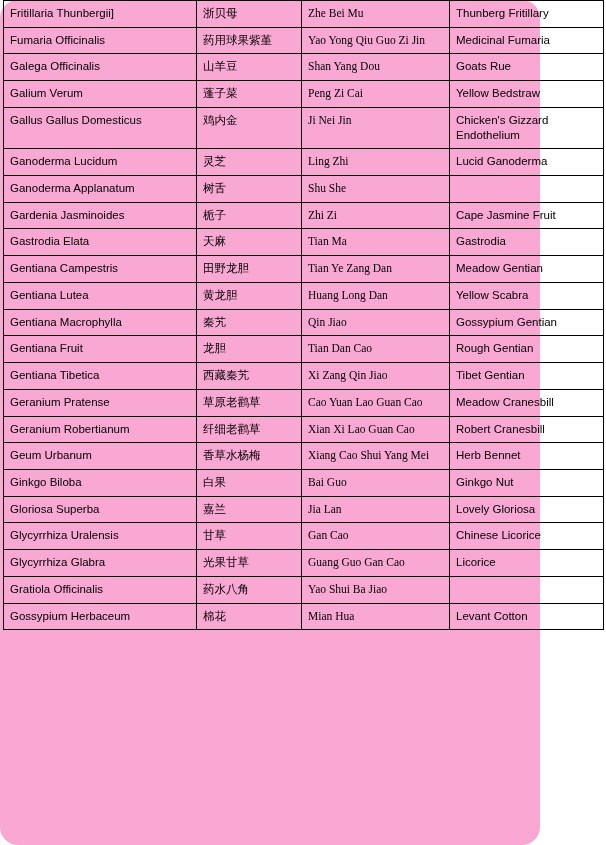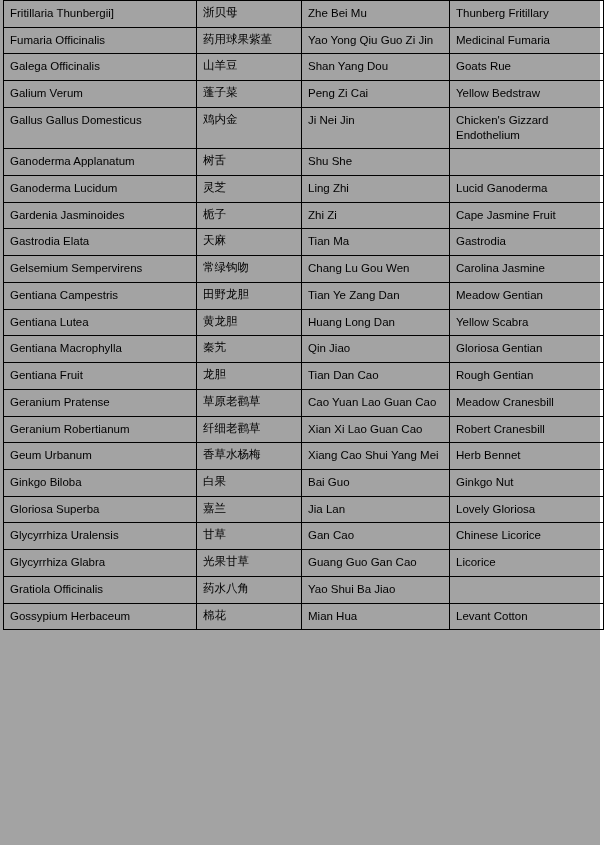--- a/index.html
+++ b/index.html
@@ -8,24 +8,25 @@
     background: #ffffff;
   }
   body {
     width: 606px;
     height: 845px;
     font-family: "Liberation Sans", sans-serif;
     color: #000000;
     overflow: hidden;
   }
   .sheet {
-    width: 600px;
+    width: 540px;
     height: 845px;
     box-sizing: border-box;
-    background: #a3a3a3;
+    background: #f9a8d4;
+    border-radius: 18px;
   }
   table.herb-table {
     border-collapse: collapse;
     width: 600px;
     margin: 0 3px;
     table-layout: fixed;
   }
   table.herb-table td {
     border: 1px solid #000000;
     vertical-align: top;
@@ -33,22 +34,22 @@
     font-size: 11.5px;
     line-height: 1.28;
     word-wrap: break-word;
   }
   col.c-latin   { width: 193px; }
   col.c-hanzi   { width: 105px; }
   col.c-pinyin  { width: 148px; }
   col.c-english { width: 154px; }
 
   .cell-latin   { font-size: 11.7px; }
-  .cell-hanzi   { font-size: 12.2px; font-family: Liberation Mono, monospace; }
-  .cell-pinyin  { font-size: 11.7px; }
+  .cell-hanzi   { font-size: 12.2px; font-family: Liberation Serif, serif; }
+  .cell-pinyin  { font-size: 11.7px; font-family: Liberation Serif, serif; }
   .cell-english { font-size: 11.7px; }
 </style>
 </head>
 <body>
 
 <div class="sheet">
   <table class="herb-table">
     <colgroup>
       <col class="c-latin">
       <col class="c-hanzi">
@@ -80,72 +81,72 @@
           <td class="cell-pinyin">Peng Zi Cai</td>
           <td class="cell-english">Yellow Bedstraw</td>
         </tr>
         <tr>
           <td class="cell-latin">Gallus Gallus Domesticus</td>
           <td class="cell-hanzi">鸡内金</td>
           <td class="cell-pinyin">Ji Nei Jin</td>
           <td class="cell-english">Chicken's Gizzard Endothelium</td>
         </tr>
         <tr>
+          <td class="cell-latin">Ganoderma Lucidum</td>
+          <td class="cell-hanzi">灵芝</td>
+          <td class="cell-pinyin">Ling Zhi</td>
+          <td class="cell-english">Lucid Ganoderma</td>
+        </tr>
+        <tr>
           <td class="cell-latin">Ganoderma Applanatum</td>
           <td class="cell-hanzi">树舌</td>
           <td class="cell-pinyin">Shu She</td>
           <td class="cell-english"></td>
         </tr>
         <tr>
-          <td class="cell-latin">Ganoderma Lucidum</td>
-          <td class="cell-hanzi">灵芝</td>
-          <td class="cell-pinyin">Ling Zhi</td>
-          <td class="cell-english">Lucid Ganoderma</td>
-        </tr>
-        <tr>
           <td class="cell-latin">Gardenia Jasminoides</td>
           <td class="cell-hanzi">栀子</td>
           <td class="cell-pinyin">Zhi Zi</td>
           <td class="cell-english">Cape Jasmine Fruit</td>
         </tr>
         <tr>
           <td class="cell-latin">Gastrodia Elata</td>
           <td class="cell-hanzi">天麻</td>
           <td class="cell-pinyin">Tian Ma</td>
           <td class="cell-english">Gastrodia</td>
         </tr>
         <tr>
-          <td class="cell-latin">Gelsemium Sempervirens</td>
-          <td class="cell-hanzi">常绿钩吻</td>
-          <td class="cell-pinyin">Chang Lu Gou Wen</td>
-          <td class="cell-english">Carolina Jasmine</td>
-        </tr>
-        <tr>
           <td class="cell-latin">Gentiana Campestris</td>
           <td class="cell-hanzi">田野龙胆</td>
           <td class="cell-pinyin">Tian Ye Zang Dan</td>
           <td class="cell-english">Meadow Gentian</td>
         </tr>
         <tr>
           <td class="cell-latin">Gentiana Lutea</td>
           <td class="cell-hanzi">黄龙胆</td>
           <td class="cell-pinyin">Huang Long Dan</td>
           <td class="cell-english">Yellow Scabra</td>
         </tr>
         <tr>
           <td class="cell-latin">Gentiana Macrophylla</td>
           <td class="cell-hanzi">秦艽</td>
           <td class="cell-pinyin">Qin Jiao</td>
-          <td class="cell-english">Gloriosa Gentian</td>
+          <td class="cell-english">Gossypium Gentian</td>
         </tr>
         <tr>
           <td class="cell-latin">Gentiana Fruit</td>
           <td class="cell-hanzi">龙胆</td>
           <td class="cell-pinyin">Tian Dan Cao</td>
           <td class="cell-english">Rough Gentian</td>
+        </tr>
+        <tr>
+          <td class="cell-latin">Gentiana Tibetica</td>
+          <td class="cell-hanzi">西藏秦艽</td>
+          <td class="cell-pinyin">Xi Zang Qin Jiao</td>
+          <td class="cell-english">Tibet Gentian</td>
         </tr>
         <tr>
           <td class="cell-latin">Geranium Pratense</td>
           <td class="cell-hanzi">草原老鹳草</td>
           <td class="cell-pinyin">Cao Yuan Lao Guan Cao</td>
           <td class="cell-english">Meadow Cranesbill</td>
         </tr>
         <tr>
           <td class="cell-latin">Geranium Robertianum</td>
           <td class="cell-hanzi">纤细老鹳草</td>

